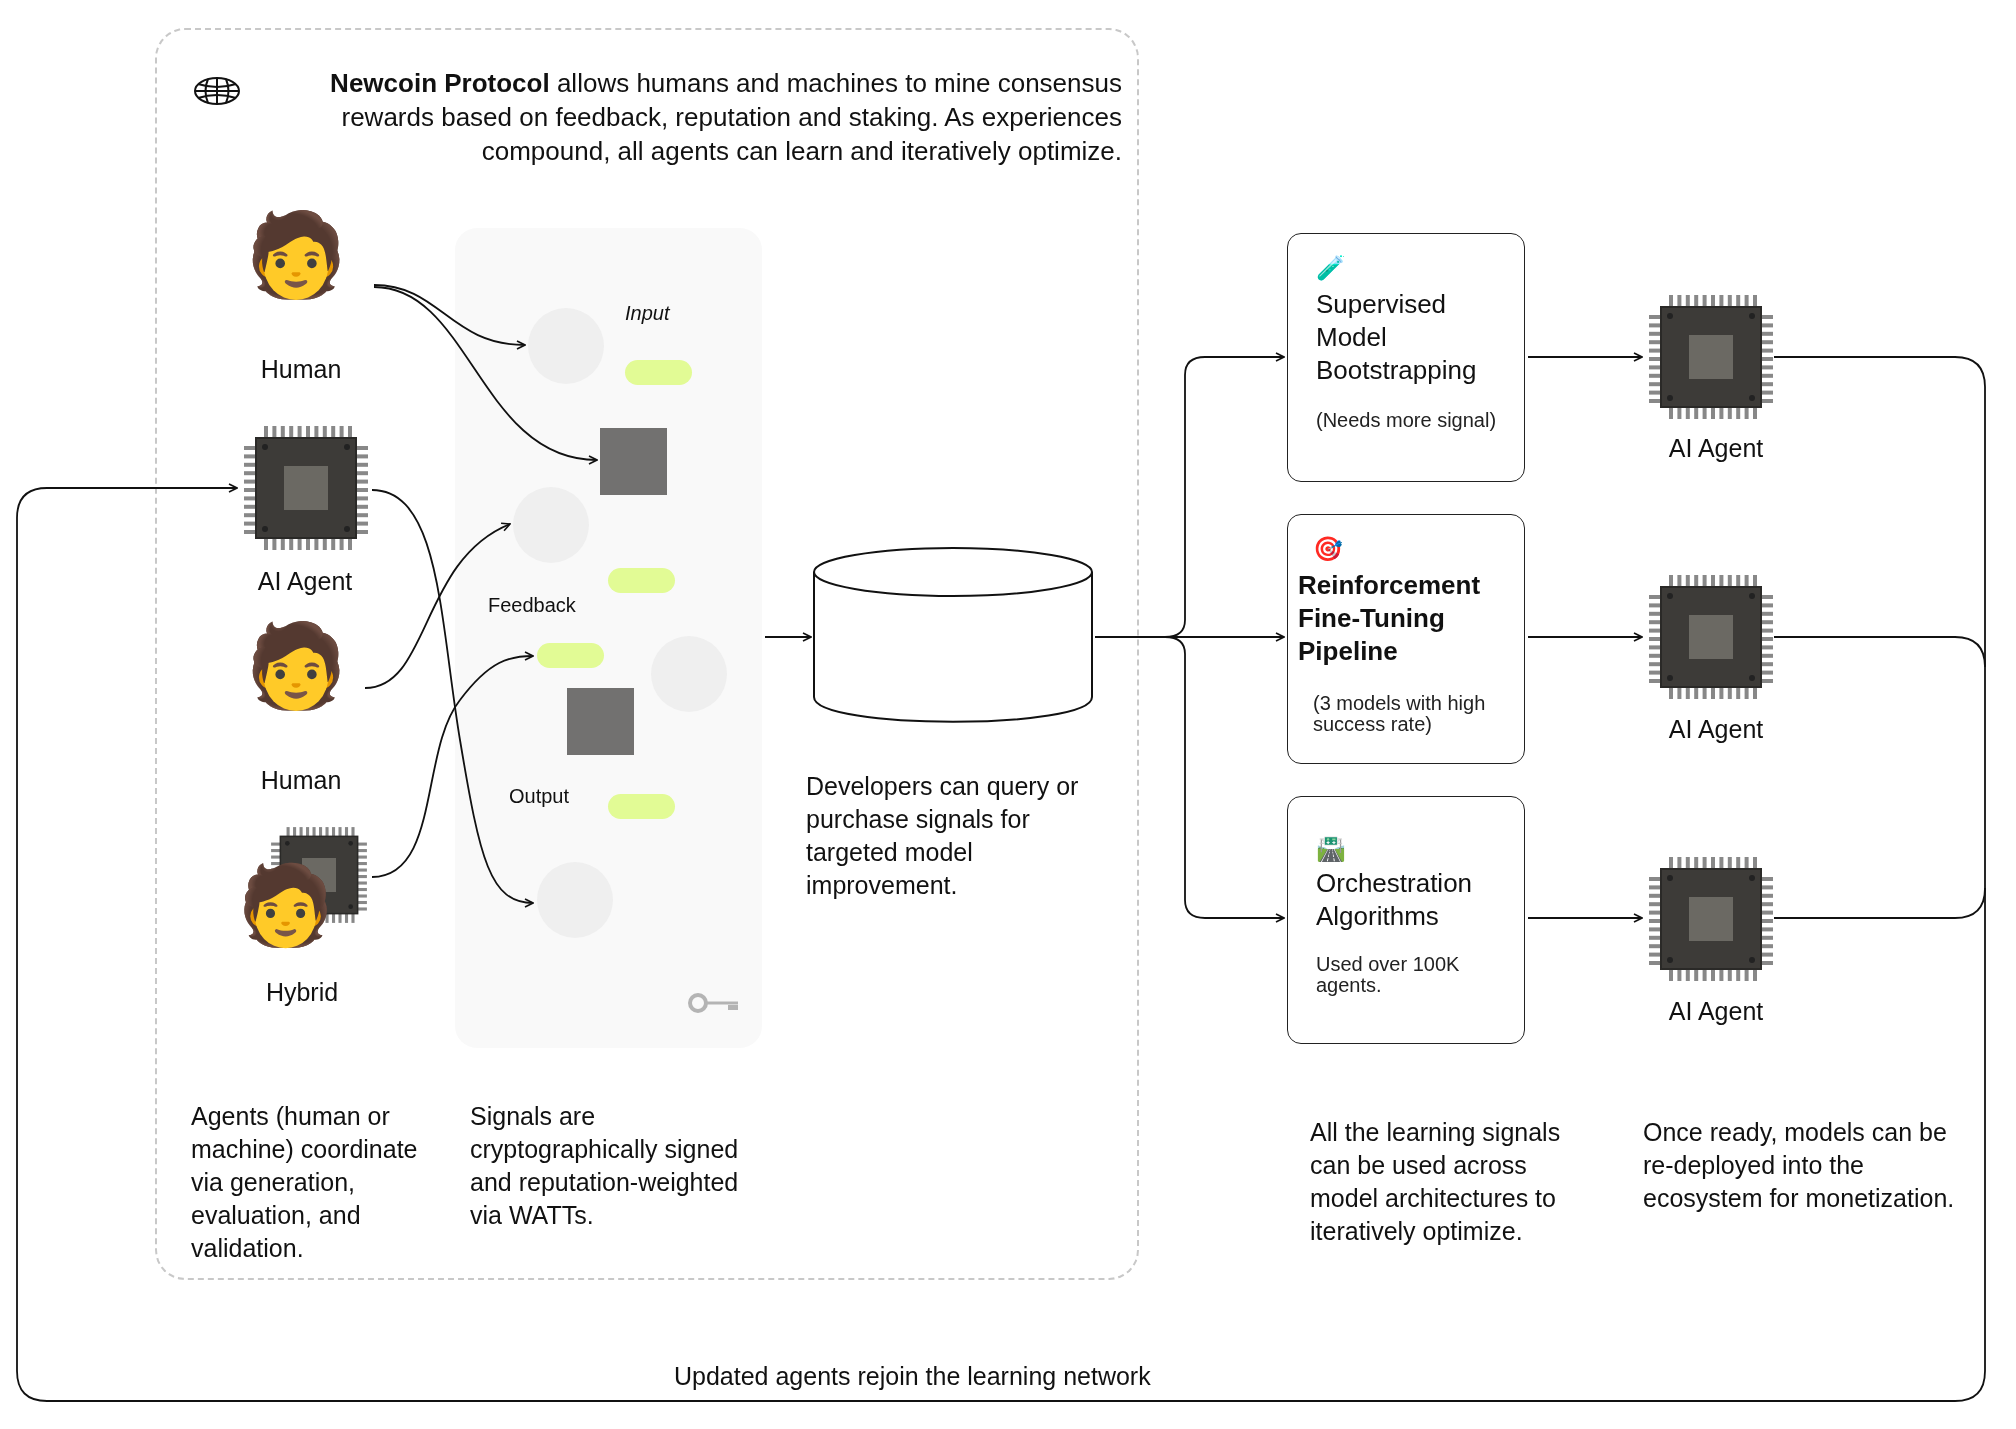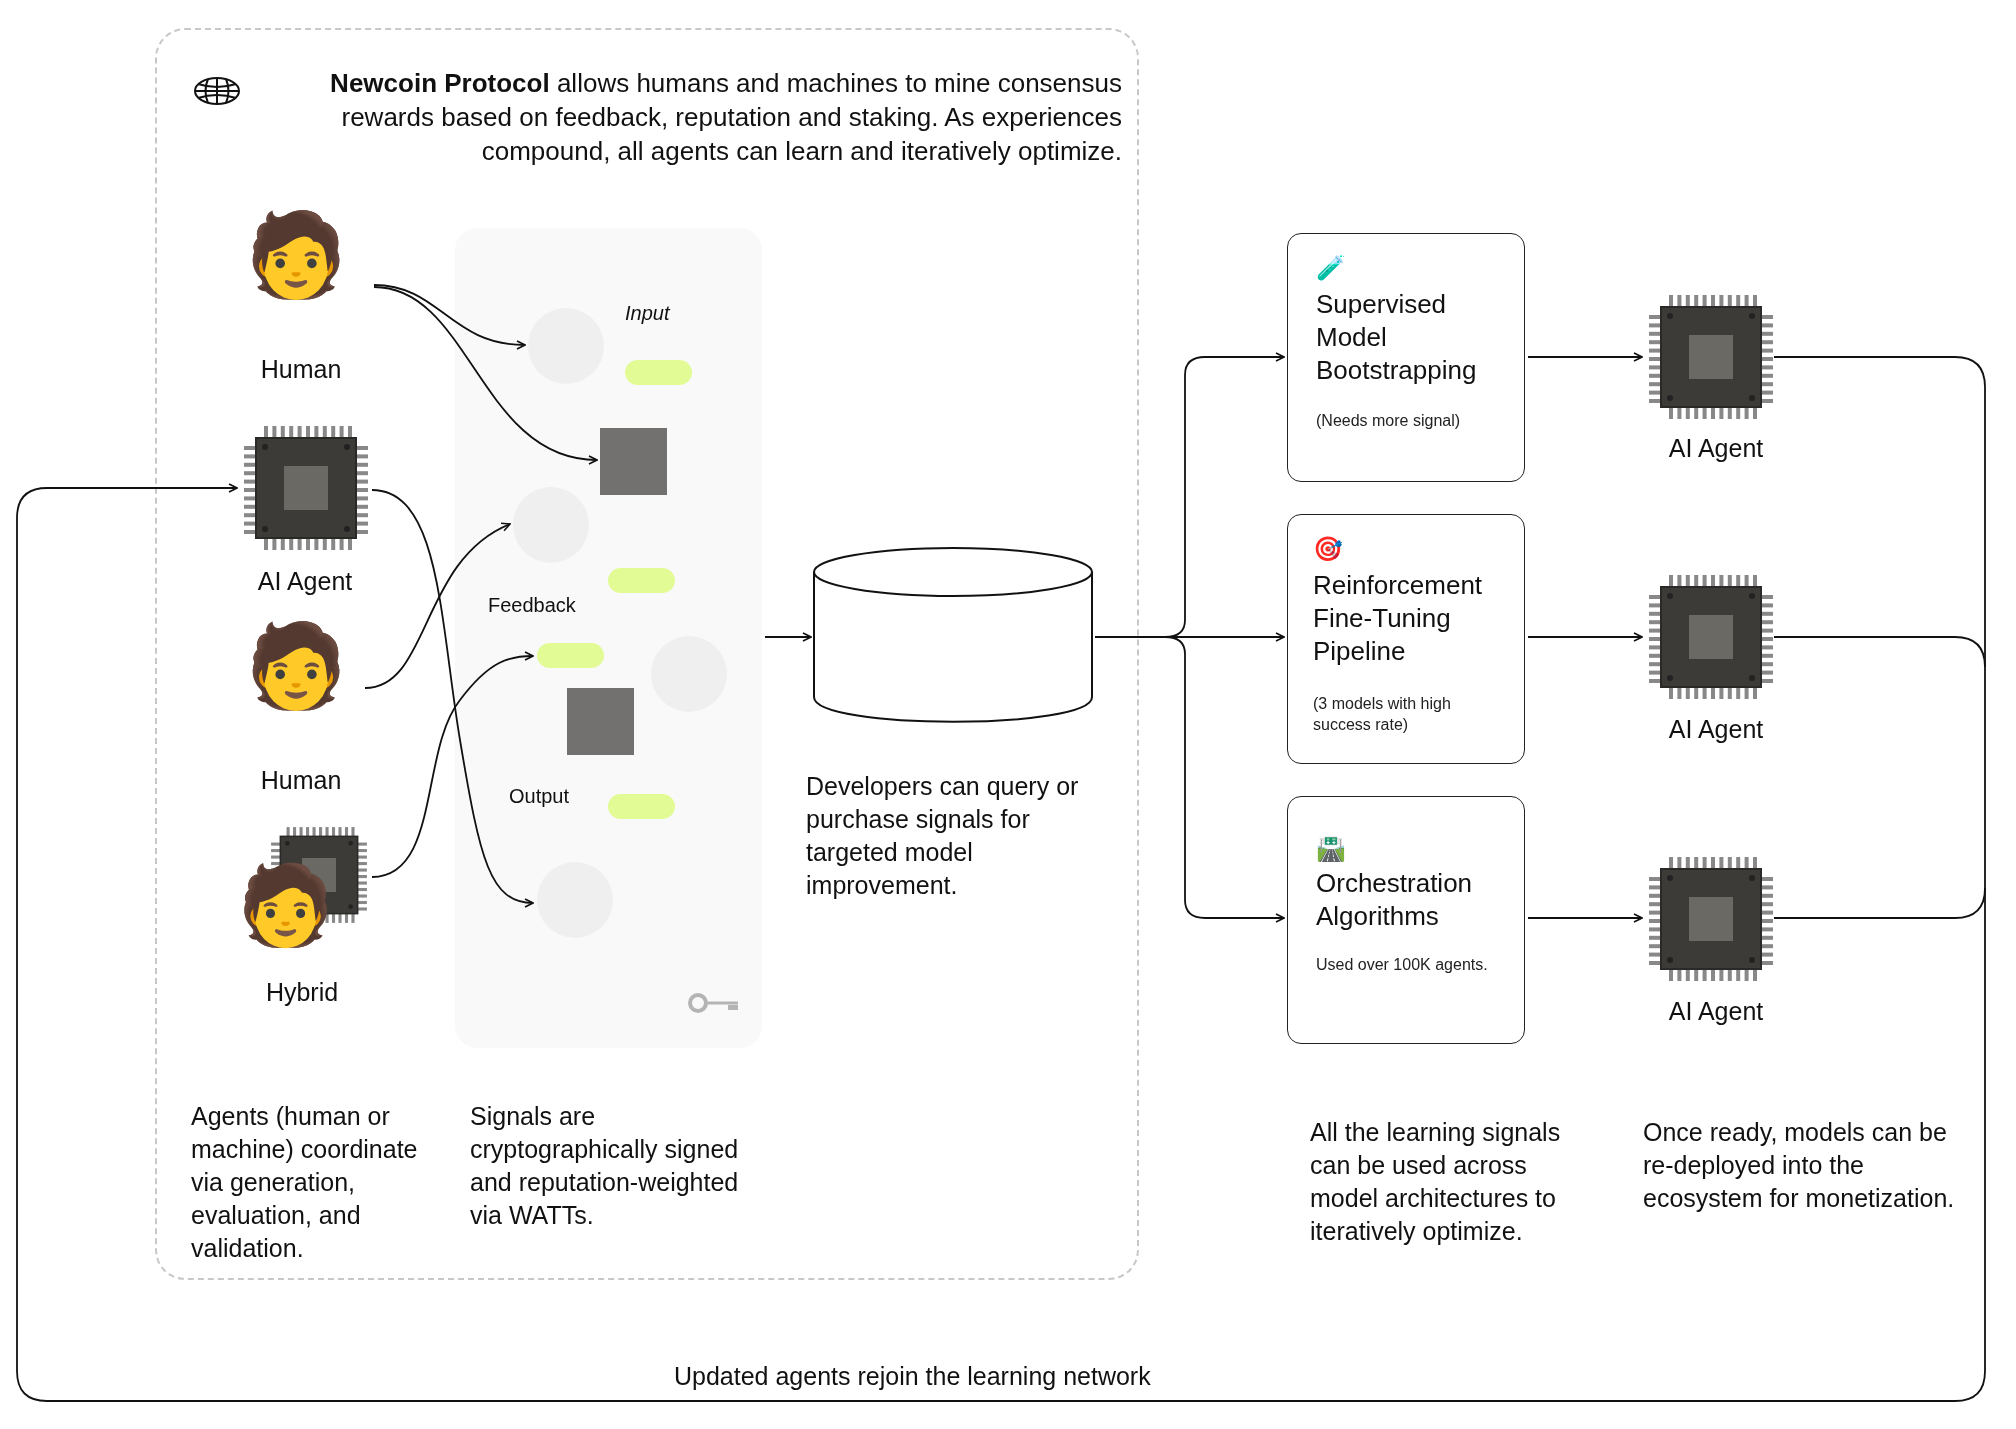--- a/index.html
+++ b/index.html
@@ -17,21 +17,21 @@
   .pill { position: absolute; width: 67px; height: 25px; border-radius: 13px; background: #e2fb95; }
   .plabel { position: absolute; font-size: 20px; color: #111; }
   .agent-label { position: absolute; font-size: 25px; text-align: center; width: 200px; color: #111; }
   .emoji { position: absolute; font-size: 82px; line-height: 1; font-family: "DejaVu Sans", sans-serif; }
   .chip { position: absolute; width: 132px; height: 132px; }
   .caption { position: absolute; font-size: 25px; line-height: 33px; color: #111; }
   .card { position: absolute; left: 1287px; width: 238px; height: 249px; border: 1.5px solid #222;
           border-radius: 14px; box-sizing: border-box; background: #fff; }
   .card-icon { position: absolute; left: 28px; top: 22px; font-size: 24px; line-height: 1; }
   .card-title { position: absolute; left: 28px; top: 54px; font-size: 26px; line-height: 33px; color: #111; width: 205px; }
-  .card-note { position: absolute; left: 28px; font-size: 16px; line-height: 21px; color: #222; width: 200px; }
+  .card-note { position: absolute; left: 28px; font-size: 20px; line-height: 21px; color: #222; width: 200px; }
   .cyl-label { position: absolute; left: 825px; top: 622px; width: 256px; text-align: center;
                font-size: 23px; line-height: 36px; color: #444; font-weight: bold; }
   .key { position: absolute; left: 688px; top: 990px; width: 52px; height: 26px; }
 </style>
 </head>
 <body>
 
 <div class="dash-box"></div>
 
 <svg class="globe" viewBox="0 0 48 30">
@@ -189,21 +189,21 @@
 </div>
 <div class="caption" style="left:806px;top:770px;width:310px;">Developers can query or purchase signals for targeted model improvement.</div>
 
 <div class="card" style="top:233px;">
   <span class="card-icon">🧪</span>
   <div class="card-title">Supervised Model Bootstrapping</div>
   <div class="card-note" style="top:176px;">(Needs more signal)</div>
 </div>
 <div class="card" style="top:514px;height:250px;">
   <span class="card-icon" style="left:25px;">🎯</span>
-  <div class="card-title" style="left:25px;">Reinforcement Fine-Tuning Pipeline</div>
+  <div class="card-title" style="left:10px;font-weight:bold;">Reinforcement Fine-Tuning Pipeline</div>
   <div class="card-note" style="left:25px;top:178px;">(3 models with high success rate)</div>
 </div>
 <div class="card" style="top:796px;height:248px;">
   <span class="card-icon" style="top:40px;">🛣️</span>
   <div class="card-title" style="top:70px;">Orchestration Algorithms</div>
   <div class="card-note" style="top:157px;">Used over 100K agents.</div>
 </div>
 
 <svg class="chip" style="left:1645px;top:291px;" viewBox="0 0 132 132">
     <rect x="24" y="4" width="4" height="12" fill="#888"></rect>

